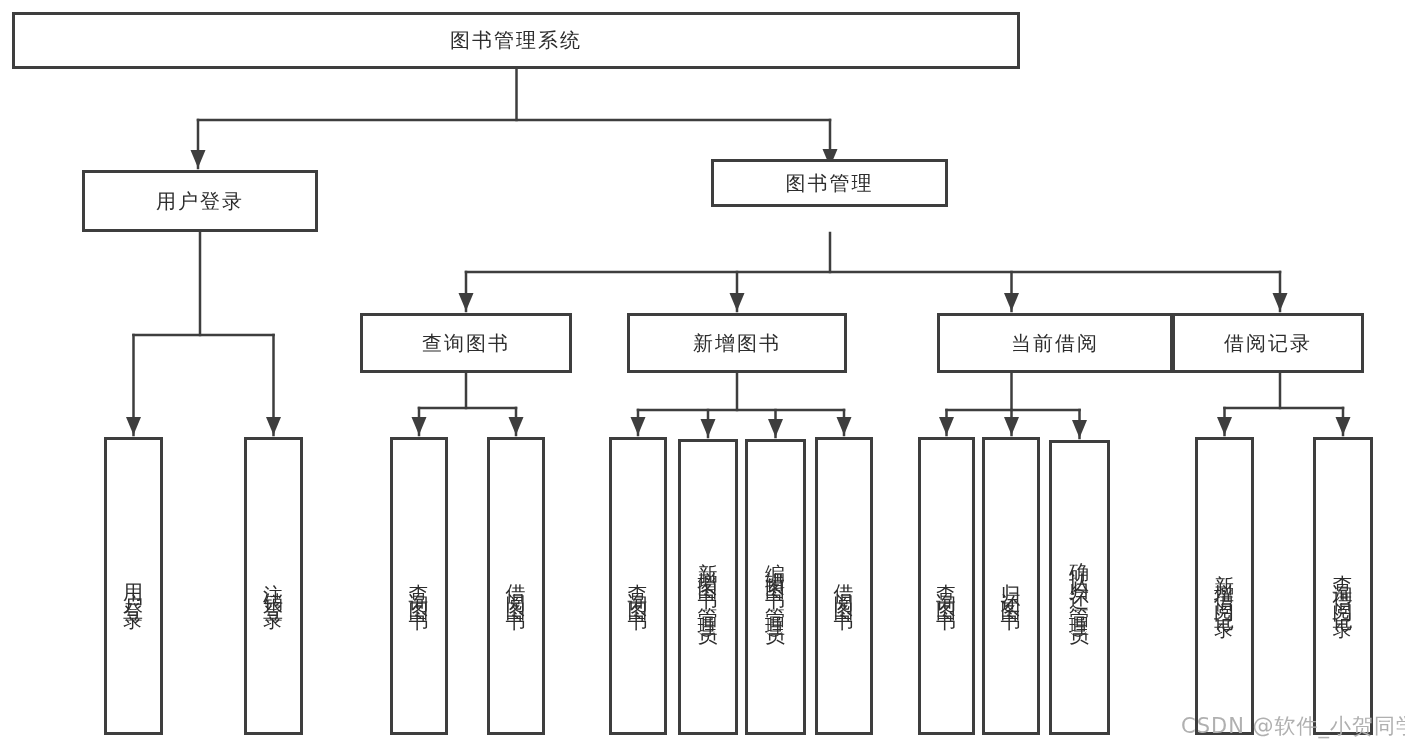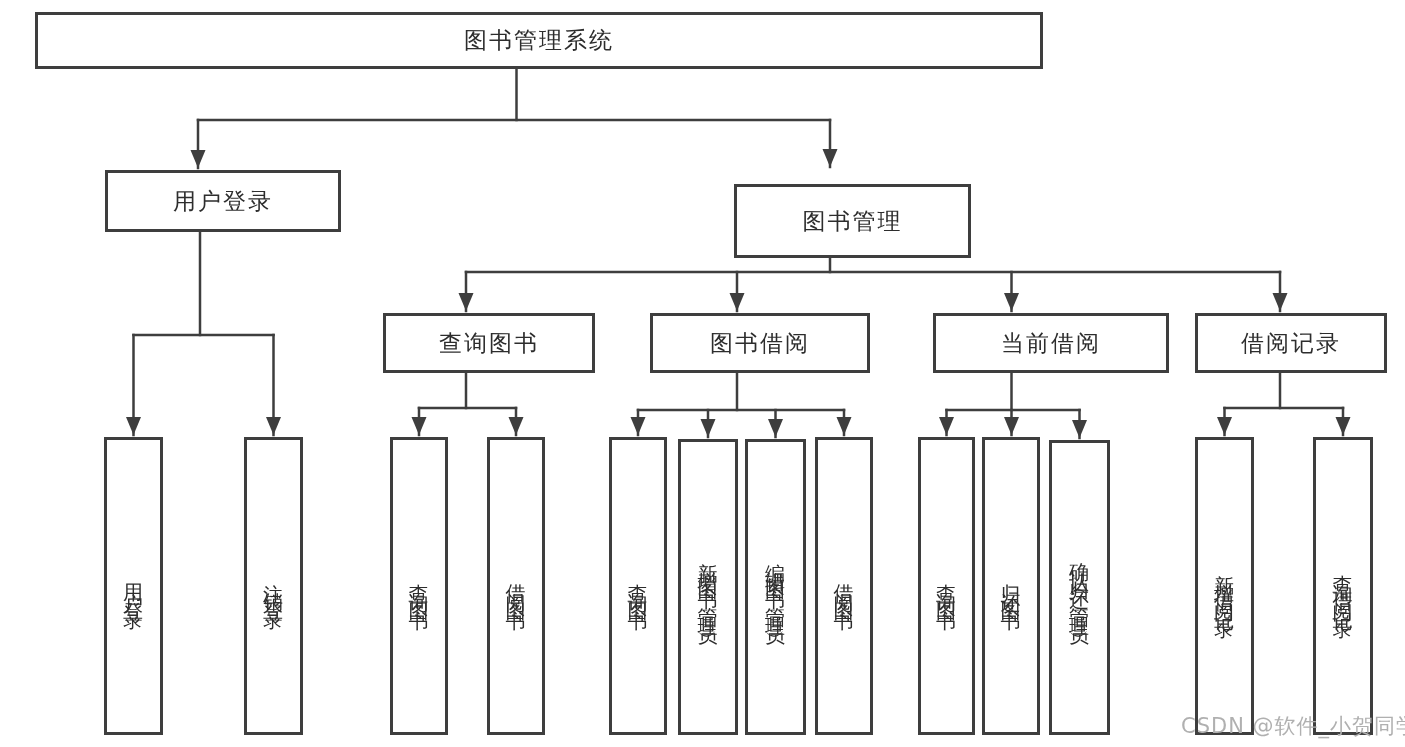--- a/index.html
+++ b/index.html
@@ -15,21 +15,21 @@
     position:absolute;
     box-sizing:border-box;
     border:3px solid #3e3e3e;
     background:#ffffff;
     color:#2d2d2d;
     display:flex;
     align-items:center;
     justify-content:center;
     z-index:1;
   }
-  .box.h{font-size:23px;letter-spacing:2px;white-space:nowrap;margin-left:23px;}
+  .box.h{font-size:20px;letter-spacing:2px;white-space:nowrap;}
   .box.v span{
     writing-mode:vertical-rl;
     text-orientation:mixed;
     font-size:20px;
     letter-spacing:9px;
     line-height:1;
     white-space:nowrap;
   }
   .watermark{
     position:absolute;
@@ -96,31 +96,31 @@
     </g>
   </svg>
 
   <div class="box h" style="left:12px;top:12px;width:1008px;height:57px">
     <span>图书管理系统</span>
   </div>
 
   <div class="box h" style="left:82px;top:170px;width:236px;height:62px">
     <span>用户登录</span>
   </div>
-  <div class="box h" style="left:711px;top:184px;width:237px;height:74px">
+  <div class="box h" style="left:711px;top:159px;width:237px;height:48px">
     <span>图书管理</span>
   </div>
 
   <div class="box h" style="left:360px;top:313px;width:212px;height:60px">
     <span>查询图书</span>
   </div>
   <div class="box h" style="left:627px;top:313px;width:220px;height:60px">
-    <span>图书借阅</span>
+    <span>新增图书</span>
   </div>
-  <div class="box h" style="left:910px;top:313px;width:236px;height:60px">
+  <div class="box h" style="left:937px;top:313px;width:236px;height:60px">
     <span>当前借阅</span>
   </div>
   <div class="box h" style="left:1172px;top:313px;width:192px;height:60px">
     <span>借阅记录</span>
   </div>
 
   <div class="box v" style="left:104px;top:437px;width:59px;height:298px">
     <span>用户登录</span>
   </div>
   <div class="box v" style="left:244px;top:437px;width:59px;height:298px">

